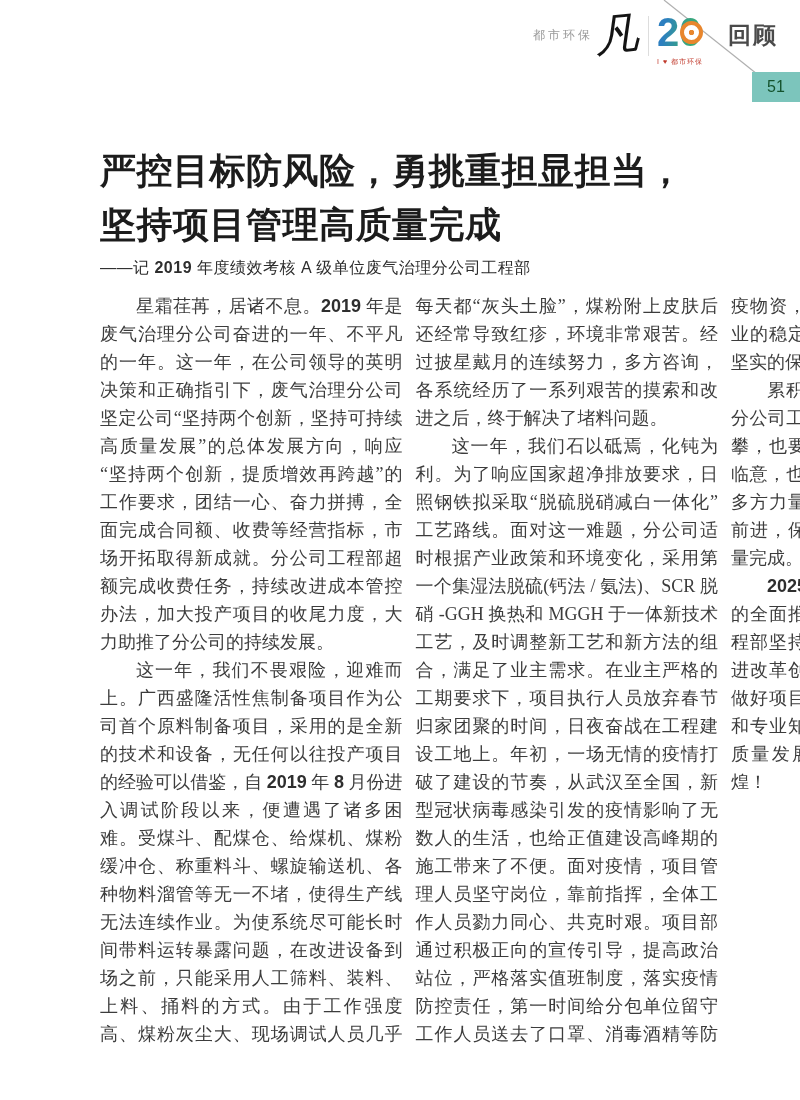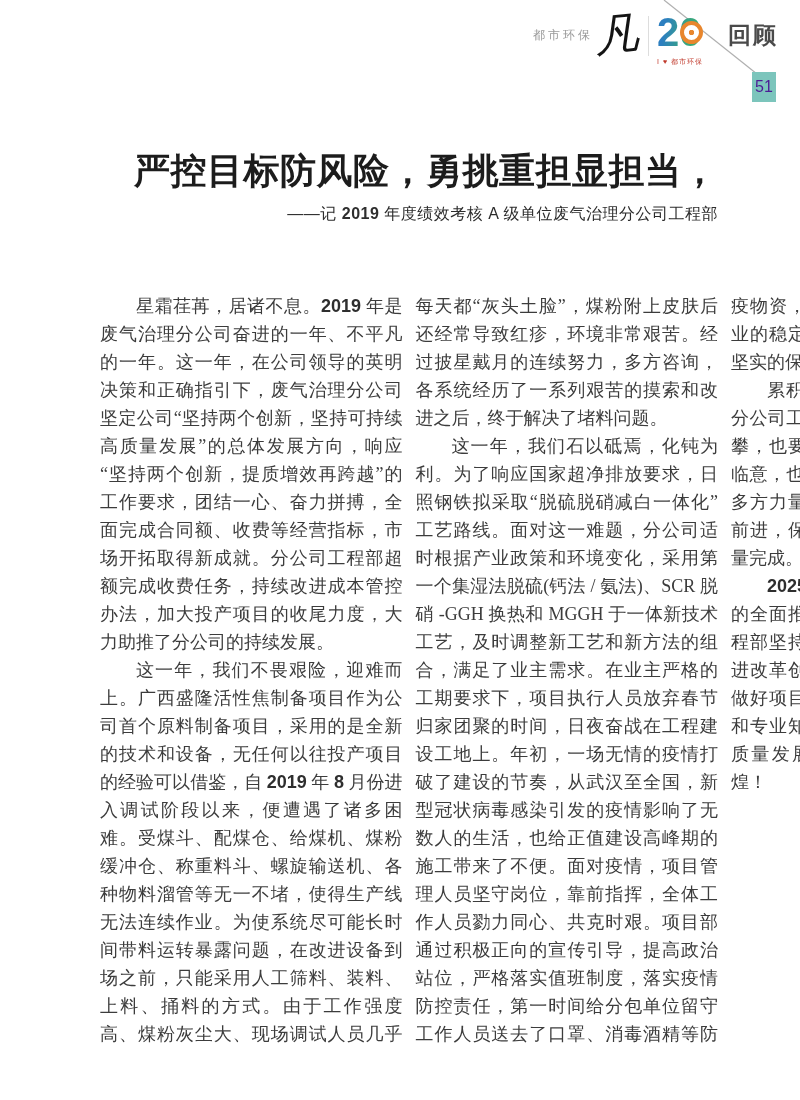--- a/index.html
+++ b/index.html
@@ -45,28 +45,28 @@
     position:absolute; left:657px; top:57px;
     font-family:"Liberation Sans", sans-serif;
     font-size:7px; color:#c0392b; letter-spacing:1px; white-space:nowrap;
   }
   .section-label {
     position:absolute; left:728px; top:20px;
     font-family:"Liberation Sans", sans-serif;
     font-size:23px; font-weight:700; letter-spacing:2px; color:#4a4a4a;
   }
   .page-badge {
-    position:absolute; left:752px; top:72px; width:24px; height:30px;
+    position:absolute; left:752px; top:72px; width:48px; height:30px;
     line-height:30px; text-align:center;
     font-family:"Liberation Sans", sans-serif;
-    font-size:16px; color:#4c1d95;
+    font-size:16px; color:#14532d;
   }
   
   .title-wrap {
-    position:absolute; left:100px; top:144px; width:618px; text-align:right;
+    position:absolute; left:100px; top:144px; width:618px; text-align:left;
   }
   .title {
     margin:0; font-family:"Liberation Sans", sans-serif;
     font-size:36px; line-height:54px; font-weight:900;
     color:#1c1c1c; letter-spacing:0.5px;
   }
   .subtitle {
     margin:6px 0 0 0; font-family:"Liberation Sans", sans-serif;
     font-size:16px; font-weight:500; color:#2c2c2c; letter-spacing:0.5px;
   }
@@ -105,20 +105,21 @@
       <span class="anniv-ring"></span>
     </div>
     <span class="tagline">I ♥ 都市环保</span>
     <span class="section-label">回顾</span>
     <span class="page-badge" style="background: rgb(124, 197, 188);">51</span>
   </header>
 
   <div class="title-wrap">
     <h1 class="title">
       <span>严控目标防风险，勇挑重担显担当，</span><br>
+      <span>坚持项目管理高质量完成</span>
     </h1>
     <h2 class="subtitle">——记 <b class="num">2019</b> 年度绩效考核 A 级单位废气治理分公司工程部</h2>
   </div>
 
   <main class="columns">
     <p>星霜荏苒，居诸不息。<b class="num">2019</b> 年是废气治理分公司奋进的一年、不平凡的一年。这一年，在公司领导的英明决策和正确指引下，废气治理分公司坚定公司“坚持两个创新，坚持可持续高质量发展”的总体发展方向，响应“坚持两个创新，提质增效再跨越”的工作要求，团结一心、奋力拼搏，全面完成合同额、收费等经营指标，市场开拓取得新成就。分公司工程部超额完成收费任务，持续改进成本管控办法，加大投产项目的收尾力度，大力助推了分公司的持续发展。</p>
     <p>这一年，我们不畏艰险，迎难而上。广西盛隆活性焦制备项目作为公司首个原料制备项目，采用的是全新的技术和设备，无任何以往投产项目的经验可以借鉴，自 <b class="num">2019</b> 年 <b class="num">8</b> 月份进入调试阶段以来，便遭遇了诸多困难。受煤斗、配煤仓、给煤机、煤粉缓冲仓、称重料斗、螺旋输送机、各种物料溜管等无一不堵，使得生产线无法连续作业。为使系统尽可能长时间带料运转暴露问题，在改进设备到场之前，只能采用人工筛料、装料、上料、捅料的方式。由于工作强度高、煤粉灰尘大、现场调试人员几乎每天都“灰头土脸”，煤粉附上皮肤后还经常导致红疹，环境非常艰苦。经过披星戴月的连续努力，多方咨询，各系统经历了一系列艰苦的摸索和改进之后，终于解决了堵料问题。</p>
     <p>这一年，我们石以砥焉，化钝为利。为了响应国家超净排放要求，日照钢铁拟采取“脱硫脱硝减白一体化”工艺路线。面对这一难题，分公司适时根据产业政策和环境变化，采用第一个集湿法脱硫(钙法 / 氨法)、SCR 脱硝 -GGH 换热和 MGGH 于一体新技术工艺，及时调整新工艺和新方法的组合，满足了业主需求。在业主严格的工期要求下，项目执行人员放弃春节归家团聚的时间，日夜奋战在工程建设工地上。年初，一场无情的疫情打破了建设的节奏，从武汉至全国，新型冠状病毒感染引发的疫情影响了无数人的生活，也给正值建设高峰期的施工带来了不便。面对疫情，项目管理人员坚守岗位，靠前指挥，全体工作人员勠力同心、共克时艰。项目部通过积极正向的宣传引导，提高政治站位，严格落实值班制度，落实疫情防控责任，第一时间给分包单位留守工作人员送去了口罩、消毒酒精等防疫物资，积极维护了队伍的稳定、企业的稳定，为项目的顺利完工提供了坚实的保障。</p>
     <p>累积跬步，方得始终。这一年，分公司工程部本着“哪怕畏途巉岩不可攀，也要会当凌绝顶，哪怕无人会登临意，也要猛志固常在”的决心，汲取多方力量，沿着公司正确的指导方向前进，保证分公司项目管理工作高质量完成。</p>
     <p><b class="num">2025</b> 年是公司可持续高质量发展的全面推进之年，废气治理分公司工程部坚持以饱满的工作热情，奋力推进改革创新，明确目标、理清思路，做好项目管理工作。进一步加强业务和专业知识的学习，为公司可持续高质量发展继续不断奋斗，共创新辉煌！</p>

